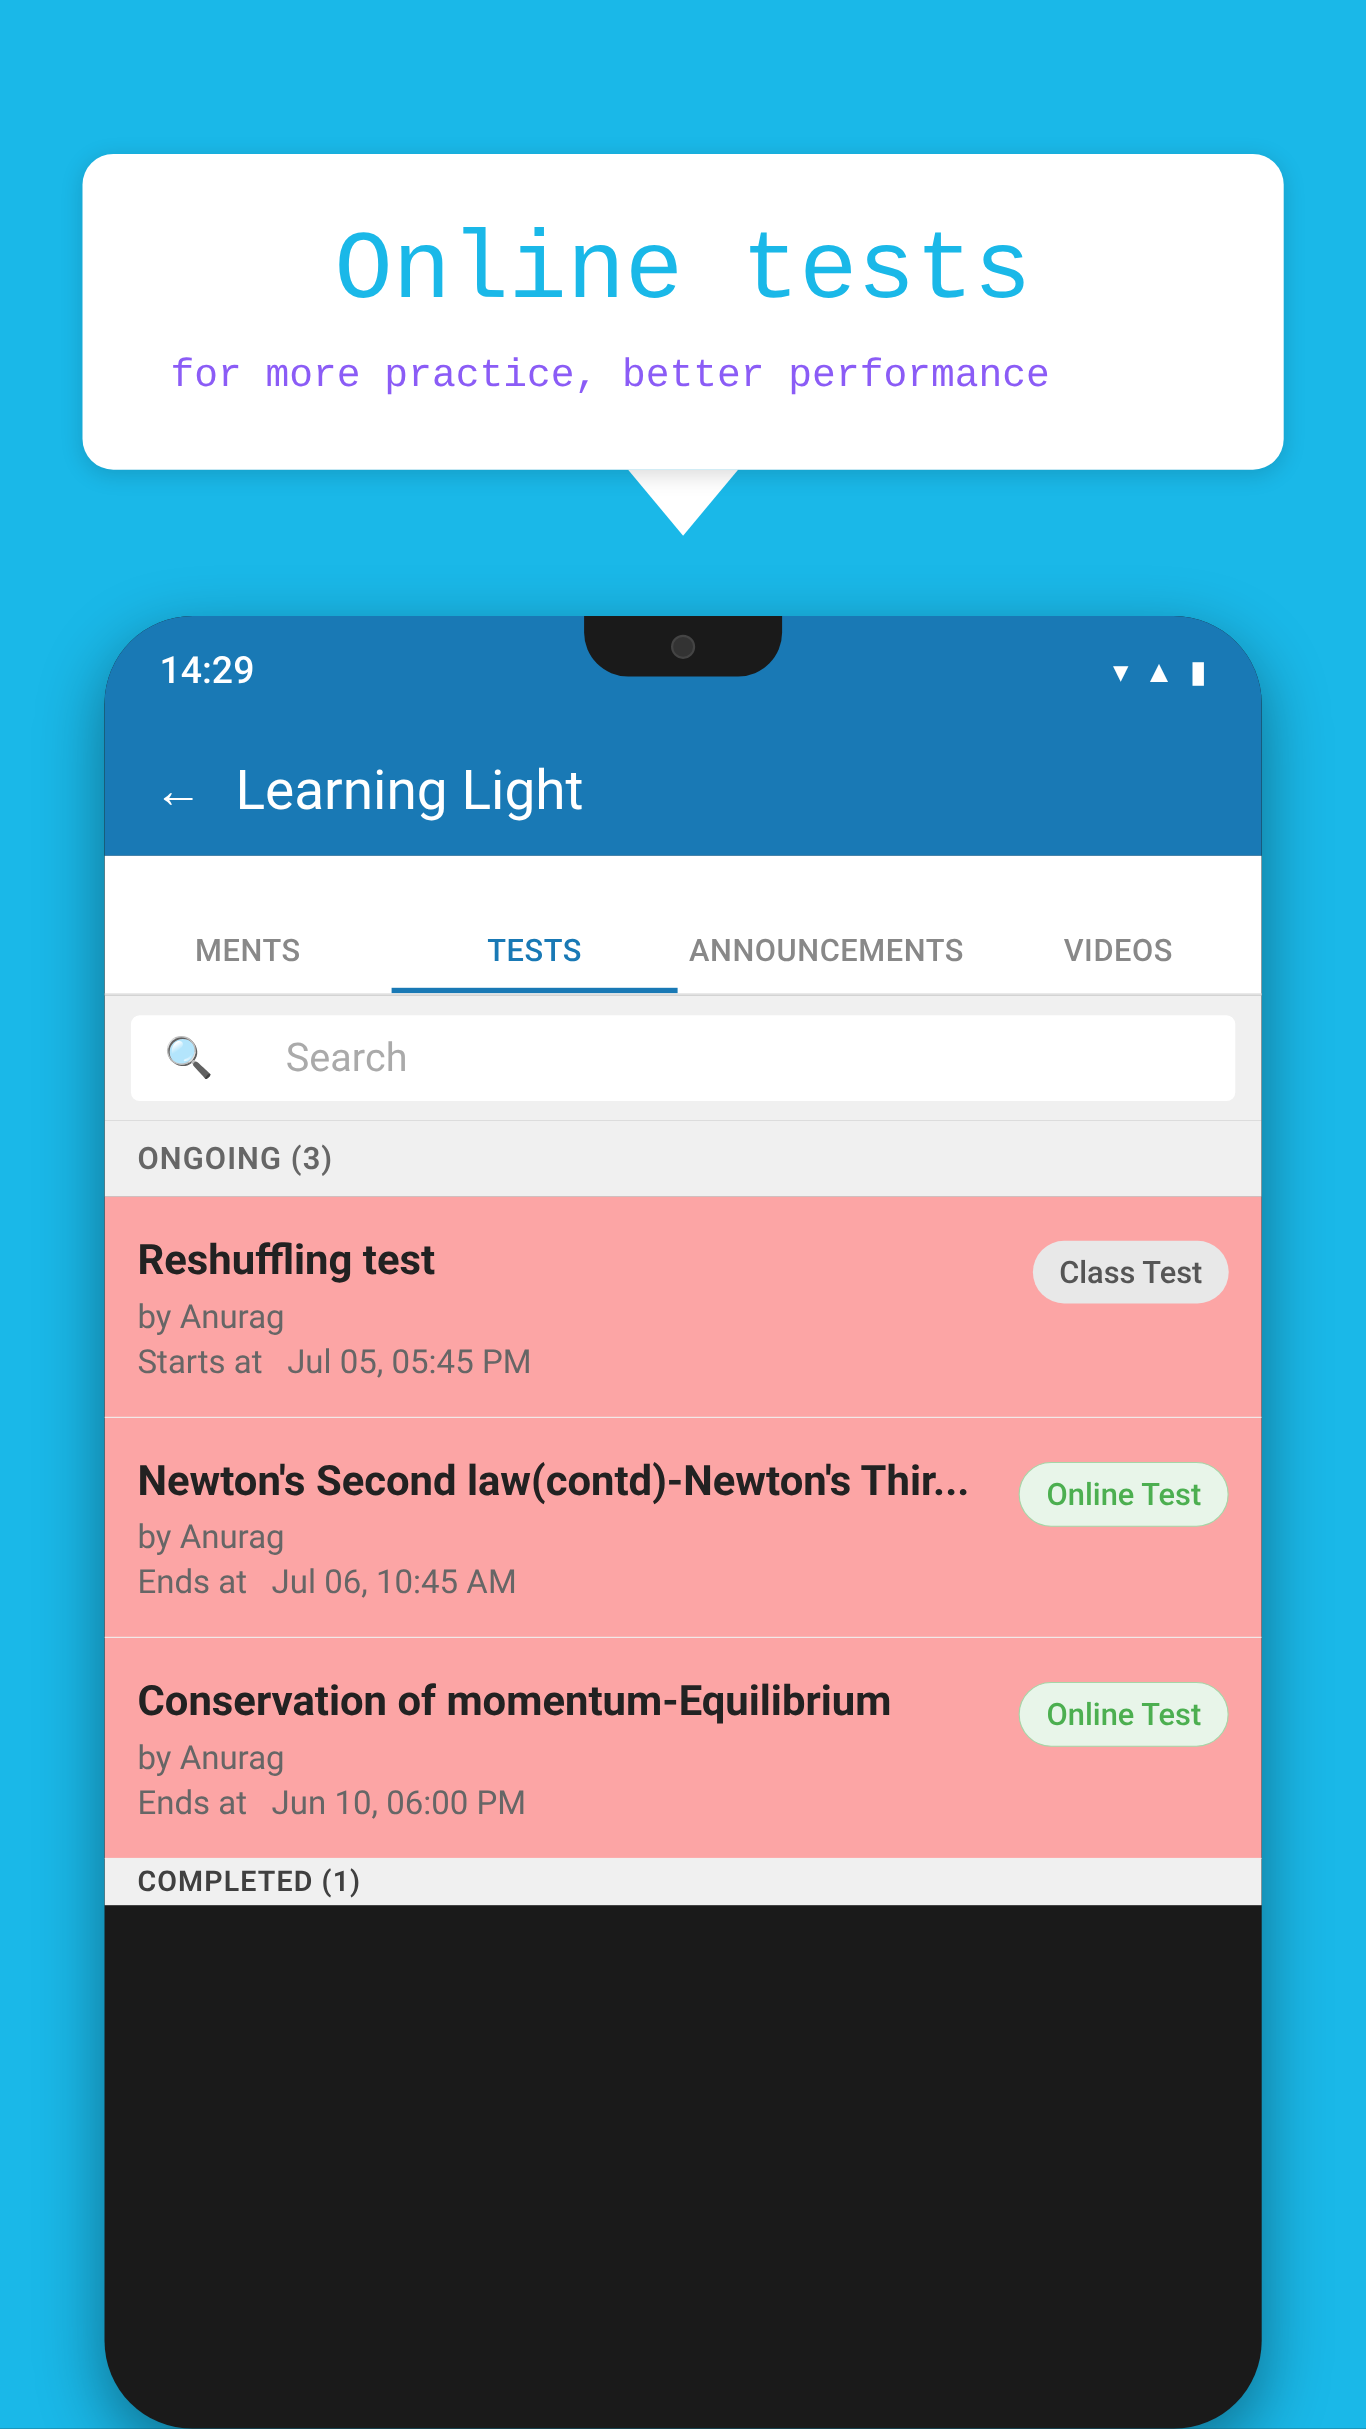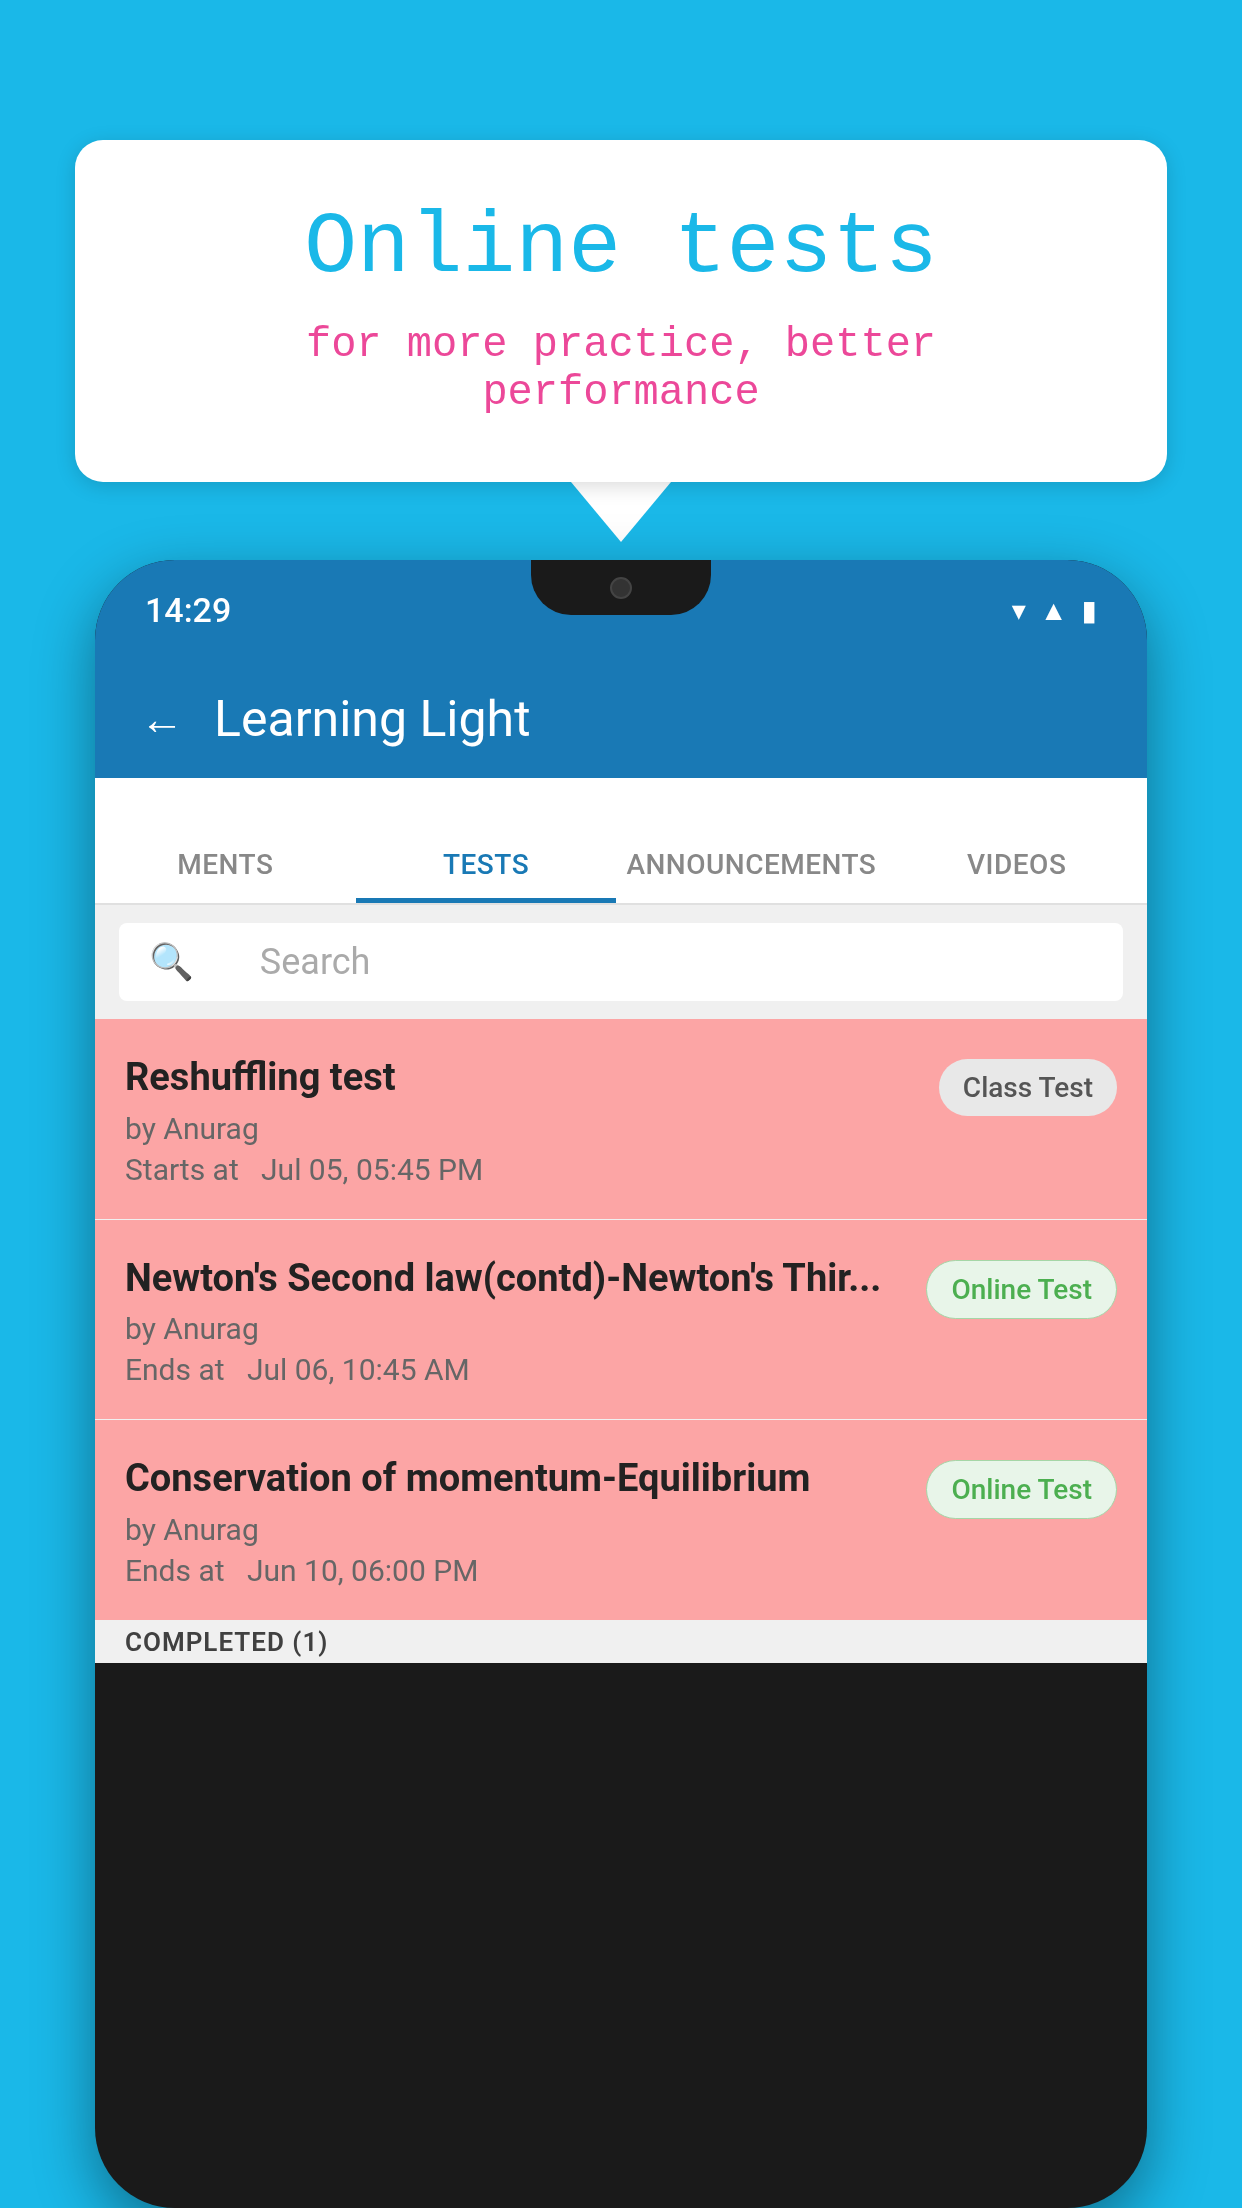--- a/index.html
+++ b/index.html
@@ -37,24 +37,24 @@
     .speech-bubble-title {
       color: #1ab8e8;
       font-size: 88px;
       font-weight: 400;
       text-align: center;
       line-height: 1.1;
       margin-bottom: 24px;
     }
 
     .speech-bubble-subtitle {
-      color: #ec4899;
-      font-size: 42px;
+      color: #8b5cf6;
+      font-size: 36px;
       font-weight: 400;
-      text-align: center;
+      text-align: left;
     }
 
     
     .bubble-pointer {
       width: 0;
       height: 0;
       border-left: 50px solid transparent;
       border-right: 50px solid transparent;
       border-top: 60px solid white;
       margin-top: 0;
@@ -330,20 +330,21 @@
       <div class="tab-item">VIDEOS</div>
     </div>
 
     <div class="search-container">
       <div class="search-bar">
         <span class="search-icon-wrap">🔍</span>
         <span class="search-text">Search</span>
       </div>
     </div>
 
+    <div class="section-label">ONGOING (3)</div>
 
     <div class="test-list">
 
       <div class="test-item">
         <div class="test-info">
           <div class="test-name">Reshuffling test</div>
           <div class="test-by">by Anurag</div>
           <div class="test-time">Starts at &nbsp; Jul 05, 05:45 PM</div>
         </div>
         <div class="test-badge badge-class">Class Test</div>

